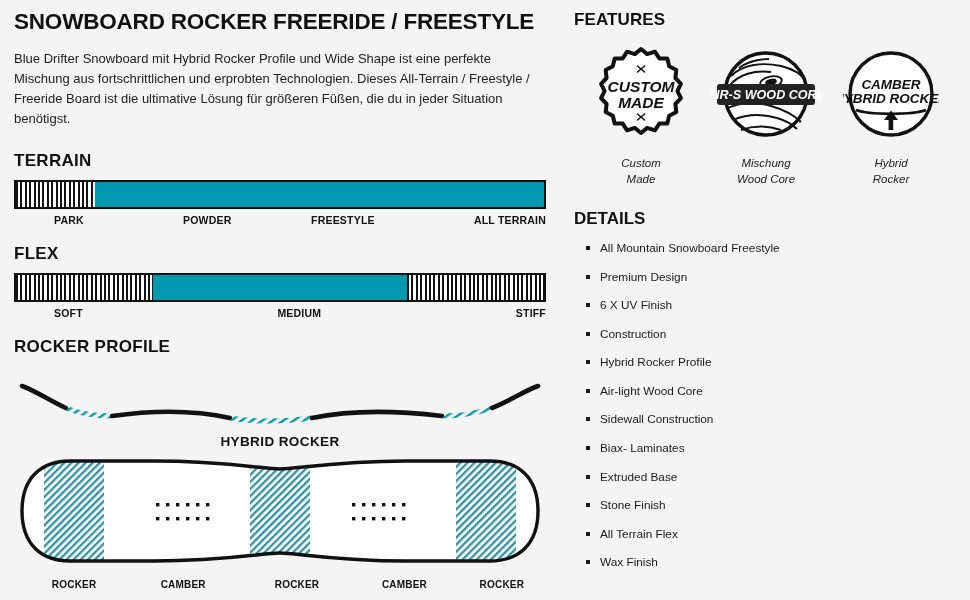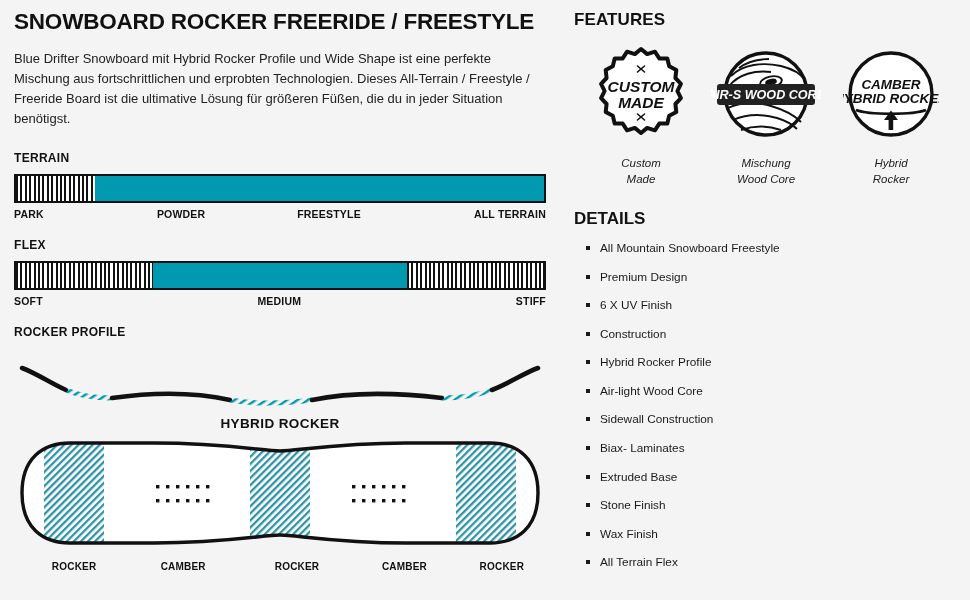--- a/index.html
+++ b/index.html
@@ -46,21 +46,21 @@
   .description {
     font-size: 13px;
     line-height: 1.55;
     margin: 0 0 22px 0;
     color: #222;
     max-width: 540px;
   }
 
   
   .sec-label {
-    font-size: 12px;
+    font-size: 17px;
     font-weight: bold;
     letter-spacing: 0.3px;
     margin: 0 0 9px 0;
     color: #111;
   }
 
   
   .meter-block { margin-bottom: 18px; }
   .meter {
     position: relative;
@@ -80,20 +80,21 @@
   }
   .seg-fill { background: #0099af; }
   .meter-scale {
     display: flex;
     justify-content: space-between;
     margin-top: 5px;
     font-size: 10.5px;
     font-weight: bold;
     letter-spacing: 0.2px;
     color: #111;
+    margin-left: 40px;
   }
   .meter-scale span { flex: 0 0 auto; }
   .meter-scale span:nth-child(2) { margin-left: 4%; }
   .meter-scale span:nth-child(3) { margin-right: 4%; text-align: center; }
 
   
   .profile-wrap { margin-top: 2px; }
   .profile-title {
     text-align: center;
     font-size: 13.5px;
@@ -401,17 +402,17 @@
       <li>All Mountain Snowboard Freestyle</li>
       <li>Premium Design</li>
       <li>6 X UV Finish</li>
       <li>Construction</li>
       <li>Hybrid Rocker Profile</li>
       <li>Air-light Wood Core</li>
       <li>Sidewall Construction</li>
       <li>Biax- Laminates</li>
       <li>Extruded Base</li>
       <li>Stone Finish</li>
+      <li>All Terrain Flex</li>
       <li>Wax Finish</li>
-      <li>All Terrain Flex</li>
     </ul>
   </div>
 </div>
 
 </body></html>

